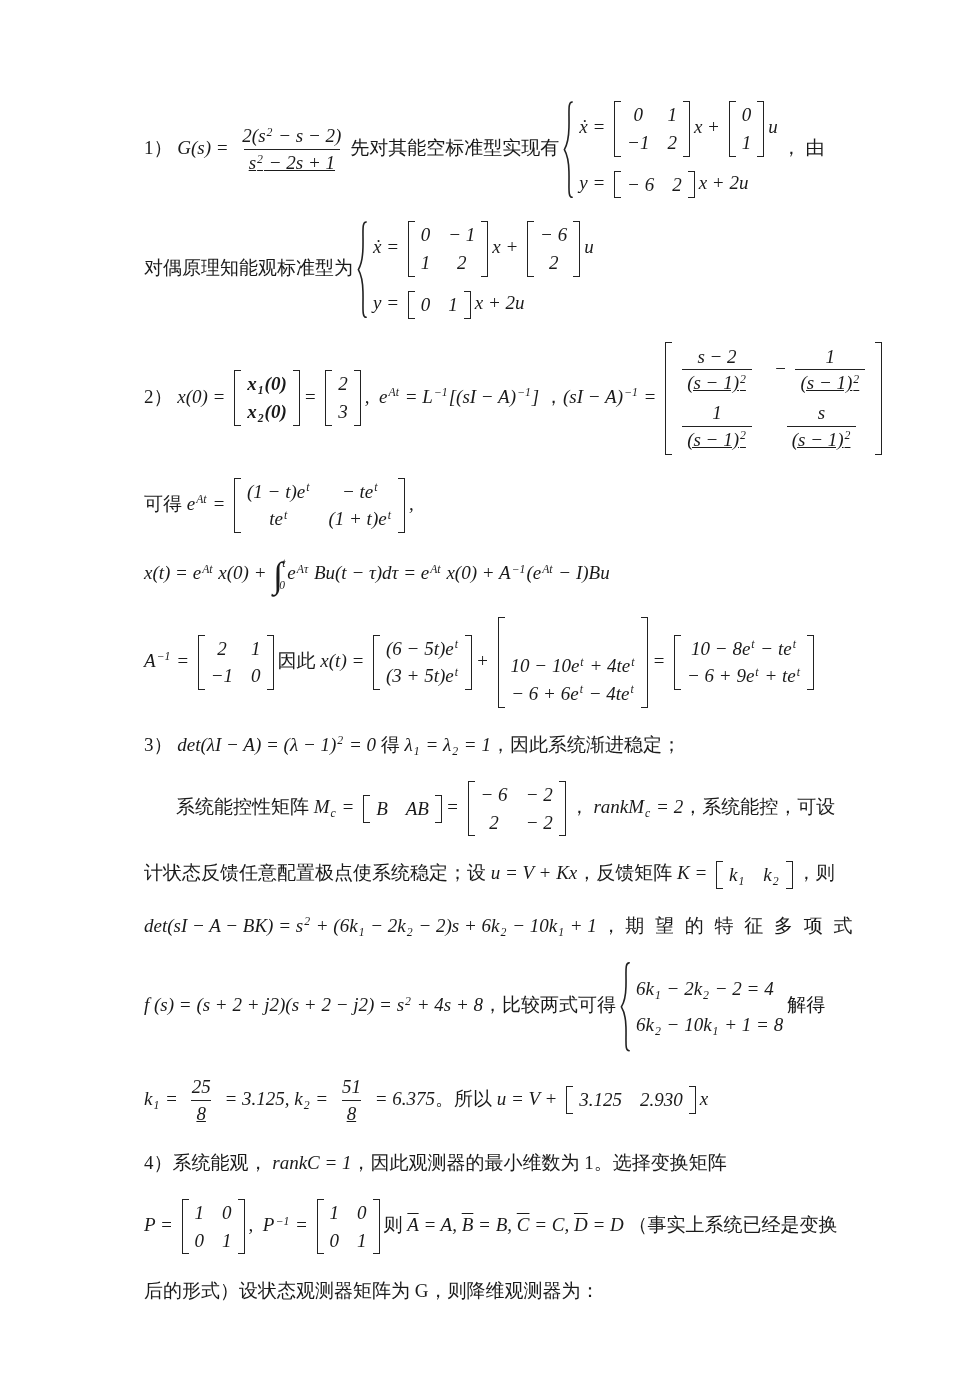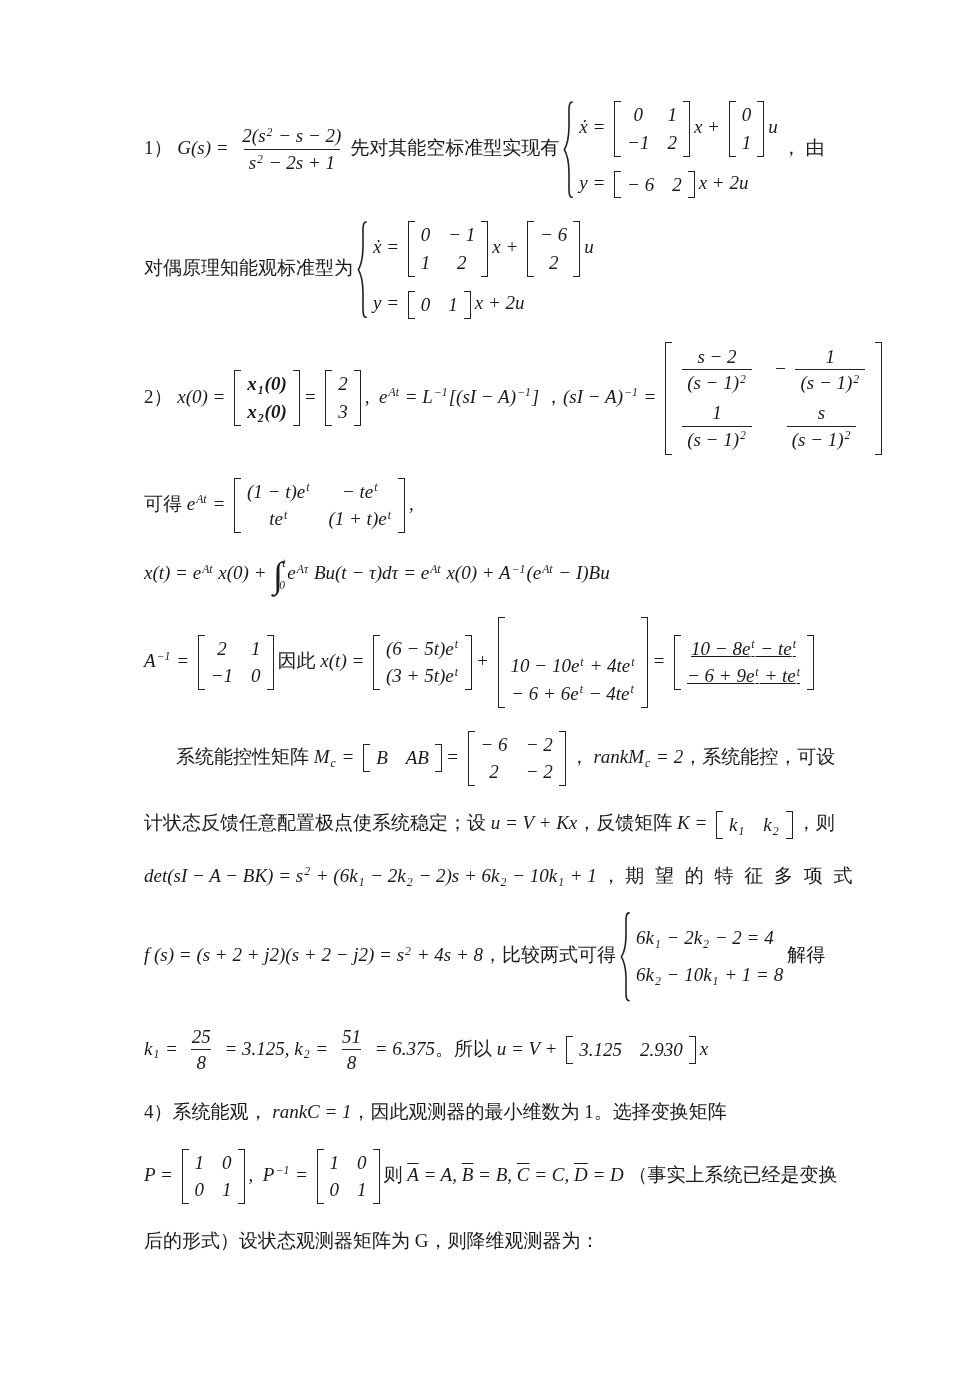--- a/index.html
+++ b/index.html
@@ -18,21 +18,21 @@
   .line.ind{margin-left:32px;}
   .cjk{white-space:pre-wrap;font-style:normal;}
   .mi{white-space:pre-wrap;font-style:italic;}
   .sup{font-size:0.62em;position:relative;top:-0.55em;margin:0 1px;}
   .msub{font-size:0.62em;position:relative;top:0.35em;margin:0 1px;}
   .bar{text-decoration:overline;}
   
   .frac{display:inline-flex;flex-direction:column;align-items:center;
         vertical-align:middle;margin:0 4px;line-height:1.25;}
   .fnum,.fden{display:block;text-align:left;white-space:nowrap;padding:1px 5px;}
-  .fden{border-top:1.5px solid #222;}
+  .fden{border-top:1.5px solid #222;text-decoration:underline;}
   
   .mat{display:inline-flex;align-items:stretch;vertical-align:middle;margin:0 4px;}
   .brk{width:6px;border:1.7px solid #222;margin:1px 0;}
   .brk-l{border-right:none;}
   .brk-r{border-left:none;}
   .mgrid{display:grid;gap:4px 18px;align-items:center;justify-items:center;
          padding:3px 6px;line-height:1.25;}
   .mcell{display:block;text-align:center;white-space:nowrap;}
   
   .cases{display:inline-flex;align-items:center;vertical-align:middle;margin:0 4px;}
@@ -195,26 +195,27 @@
           <span class="brk brk-r"></span>
         </span><span class="mi">+ </span><span class="mat">
           <span class="brk brk-l"></span>
           <span class="mgrid" style="grid-template-columns: repeat(1, auto); margin-top: 35px;">
             <span class="mcell"><span class="mi">10 − 10e</span><span class="mi sup">t</span><span class="mi"> + 4te</span><span class="mi sup">t</span></span>
             <span class="mcell"><span class="mi">− 6 + 6e</span><span class="mi sup">t</span><span class="mi"> − 4te</span><span class="mi sup">t</span></span>
           </span>
           <span class="brk brk-r"></span>
         </span><span class="mi">= </span><span class="mat">
           <span class="brk brk-l"></span>
-          <span class="mgrid" style="grid-template-columns: repeat(1, auto); text-decoration: underline;">
+          <span class="mgrid" style="grid-template-columns: repeat(1, auto);">
             <span class="mcell"><span class="mi">10 − 8e</span><span class="mi sup">t</span><span class="mi"> − te</span><span class="mi sup">t</span></span>
             <span class="mcell"><span class="mi">− 6 + 9e</span><span class="mi sup">t</span><span class="mi"> + te</span><span class="mi sup">t</span></span>
           </span>
           <span class="brk brk-r"></span>
         </span></div>
+      <div class="line"><span class="cjk">3） </span><span class="mi">det(λI − A) = (λ − 1)</span><span class="mi sup">2</span><span class="mi"> = 0 </span><span class="cjk">得 </span><span class="mi">λ</span><span class="mi msub">1</span><span class="mi"> = λ</span><span class="mi msub">2</span><span class="mi"> = 1</span><span class="cjk">，因此系统渐进稳定；</span></div>
       <div class="line ind"><span class="cjk">系统能控性矩阵 </span><span class="mi">M</span><span class="mi msub">c</span><span class="mi"> = </span><span class="mat">
           <span class="brk brk-l"></span>
           <span class="mgrid" style="grid-template-columns: repeat(2, auto);">
             <span class="mcell"><span class="mi">B</span></span>
             <span class="mcell"><span class="mi">AB</span></span>
           </span>
           <span class="brk brk-r"></span>
         </span><span class="mi">= </span><span class="mat">
           <span class="brk brk-l"></span>
           <span class="mgrid" style="grid-template-columns: repeat(2, auto);">

